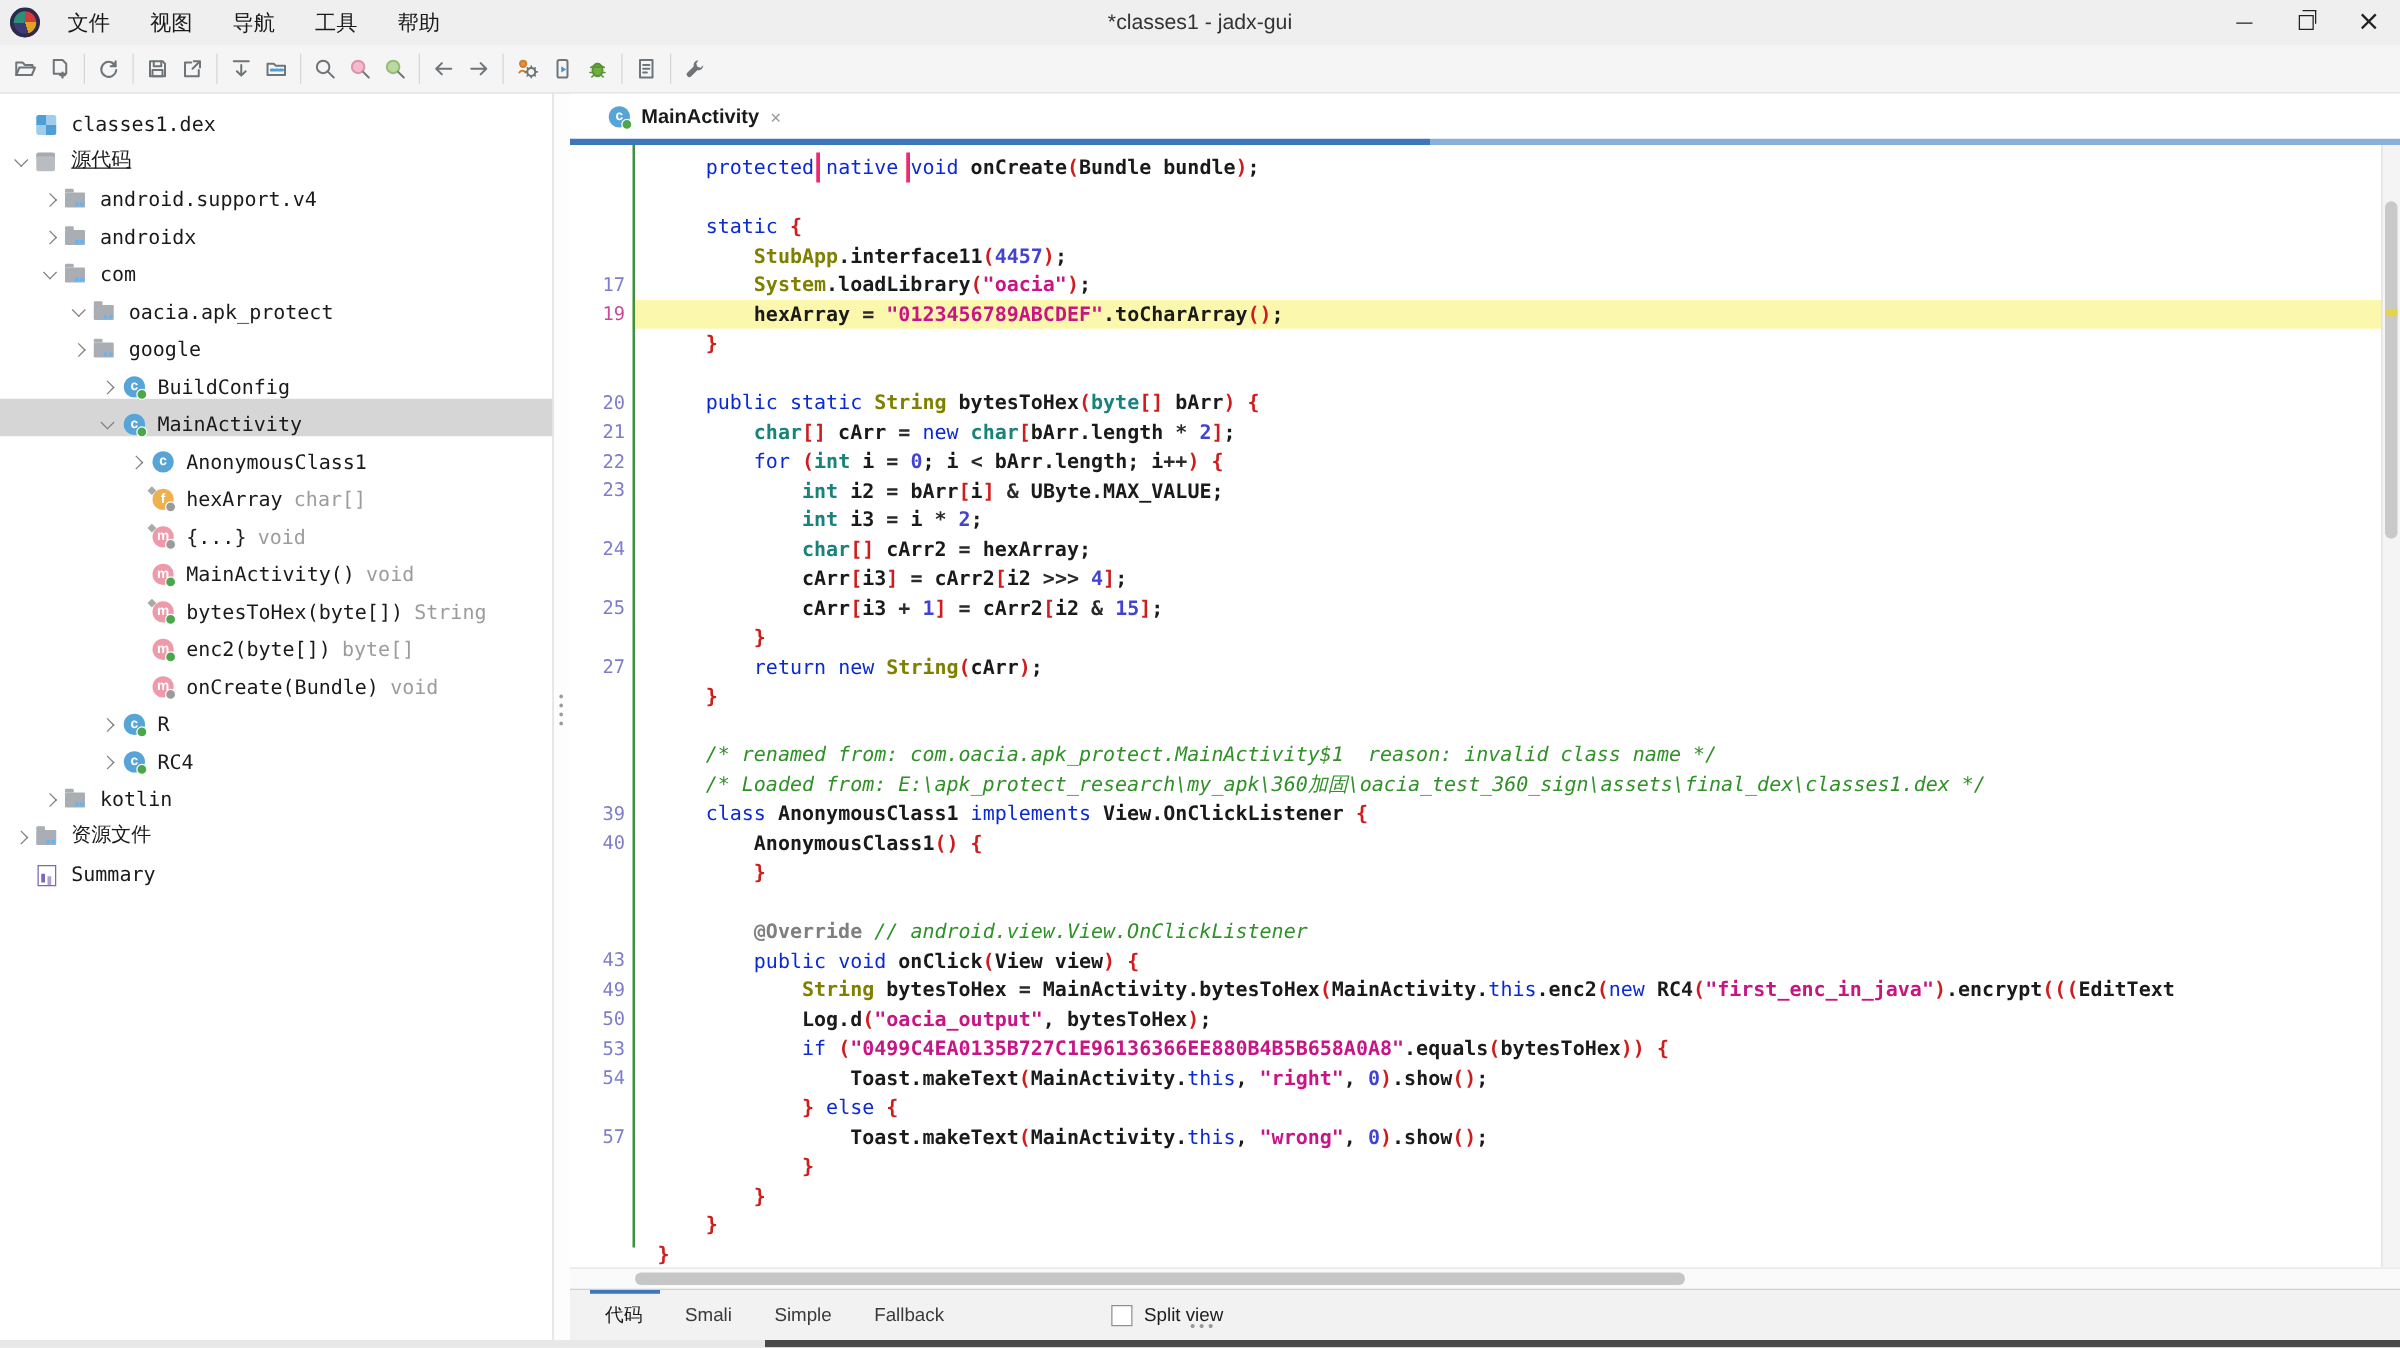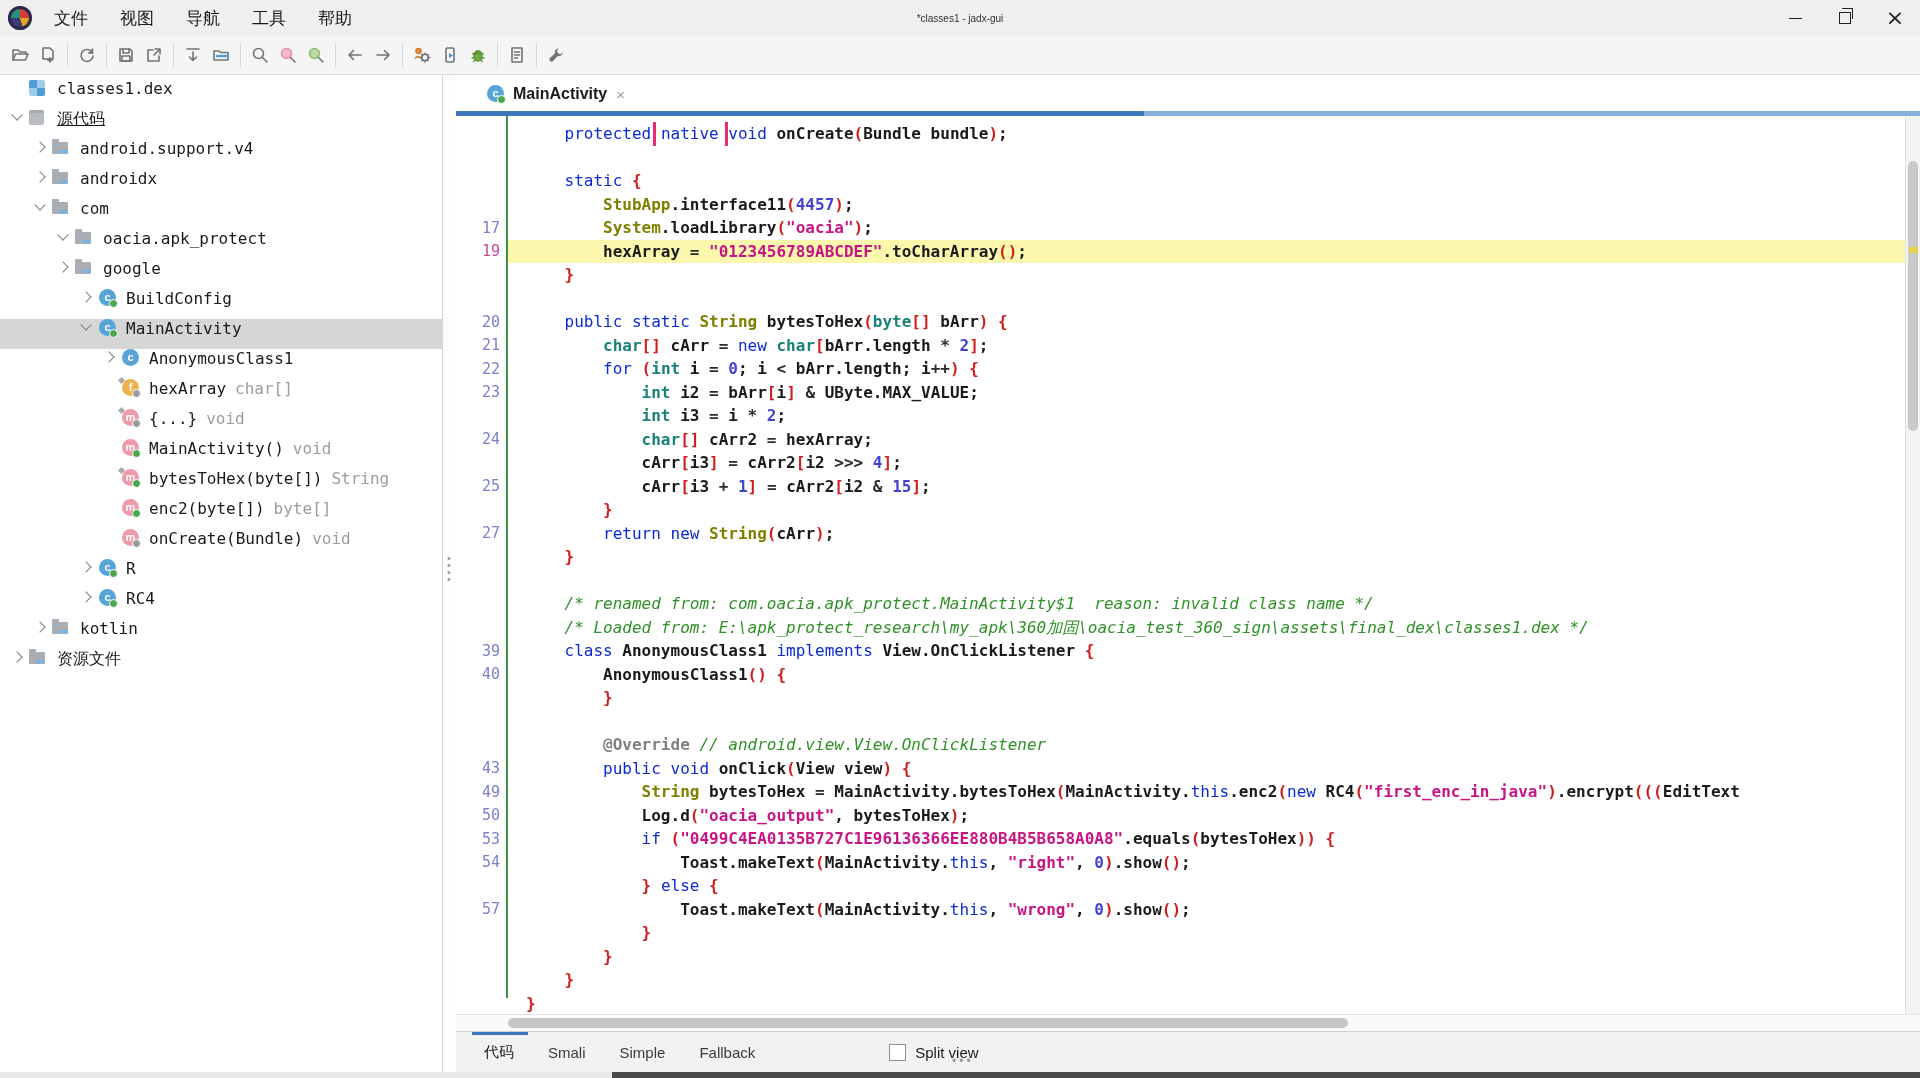--- a/index.html
+++ b/index.html
@@ -5,38 +5,38 @@
   html,body{margin:0;padding:0;background:#dcdcdc;}
   .window{position:relative;width:1920px;height:1078px;background:#fff;overflow:hidden;
           font-family:"Liberation Sans",sans-serif;-webkit-font-smoothing:antialiased;}
   
   .titlebar{position:relative;height:36px;background:#efefef;display:flex;align-items:center;}
   .logo{width:24px;height:24px;border-radius:50%;margin:0 10px 0 8px;
         background:conic-gradient(#d63a3a 0 25%,#e0a321 25% 45%,#3e3a75 45% 75%,#2c8f7a 75% 100%);
         box-shadow:inset 0 0 0 3px #2b2b4f;}
   .menu{display:flex;gap:8px;}
   .menu-item{padding:6px 12px;font-size:17px;color:#1a1a1a;cursor:default;}
-  .win-title{position:absolute;left:0;right:0;text-align:center;font-size:10px;color:#333;pointer-events:none;}
+  .win-title{position:absolute;left:0;right:0;text-align:center;font-size:17px;color:#333;pointer-events:none;}
   .winbtns{margin-left:auto;display:flex;height:36px;}
   .winbtn{width:50px;height:36px;display:flex;align-items:center;justify-content:center;}
   .glyph-min{width:13px;height:0;border-top:1.6px solid #222;}
   .glyph-restore{width:10px;height:10px;border:1.4px solid #222;position:relative;background:#efefef;}
   .glyph-restore::before{content:'';position:absolute;left:2px;top:-5px;width:10px;height:10px;border:1.4px solid #222;border-left:none;border-bottom:none;}
   .glyph-close{font-size:22px;line-height:20px;color:#222;font-family:"DejaVu Sans",sans-serif;}
   
   .toolbar{height:38px;background:#f5f5f5;border-bottom:1px solid #d9d9d9;display:flex;align-items:center;padding-left:6px;}
   .ticon{width:28px;height:26px;display:flex;align-items:center;justify-content:center;}
   .tsep{width:1px;height:24px;background:#d6d6d6;margin:0 5px;}
   
   .main{position:absolute;top:75px;left:0;right:0;bottom:6px;display:flex;}
   .tree-panel{width:443px;background:#fff;border-right:1px solid #d2d2d2;overflow:hidden;padding-top:4px;box-sizing:border-box;}
   .splitter{width:13px;background:#fdfdfd;position:relative;}
   .splitter .dots{position:absolute;left:4px;top:480px;color:#9a9a9a;font-size:11px;line-height:7px;}
   
-  .trow{height:30px;display:flex;align-items:flex-start;white-space:nowrap;
+  .trow{height:30px;display:flex;align-items:flex-end;white-space:nowrap;
         font-family:"DejaVu Sans Mono","Liberation Sans",monospace;font-size:16px;color:#1a1a1a;}
   .trow.sel{background:#d6d6d6;}
   .chev{width:17px;height:17px;position:relative;flex:0 0 17px;}
   .chev.closed::after,.chev.open::after{content:'';position:absolute;left:5px;top:4px;width:7px;height:7px;
         border-right:1.6px solid #7f7f7f;border-bottom:1.6px solid #7f7f7f;}
   .chev.closed::after{transform:rotate(-45deg);}
   .chev.open::after{transform:rotate(45deg);top:2px;}
   .ticn{width:20px;height:18px;margin:0 8px 0 4px;position:relative;flex:0 0 20px;}
   .suffix{color:#9c9c9c;margin-left:9px;}
   
@@ -383,20 +383,27 @@
           </span>
           <span>kotlin</span>
         </div>
         <div class="trow" style="padding-left: 8px;">
           <span class="chev closed"></span>
           <span class="ticn">
             <span class="i-folder"></span>
           </span>
           <span>资源文件</span>
         </div>
+        <div class="trow" style="padding-left: 8px;">
+          <span class="chev "></span>
+          <span class="ticn">
+            <span class="i-summary"></span>
+          </span>
+          <span>Summary</span>
+        </div>
       </div>
     <div class="splitter">
         <div class="dots">•<br>•<br>•<br>•</div>
       </div>
 
     <div class="editor">
       <div class="tabbar">
         <div class="tab">
           <span class="ticn">
               <span class="badge dot-g" style="background:#56a5d6;">c</span>

